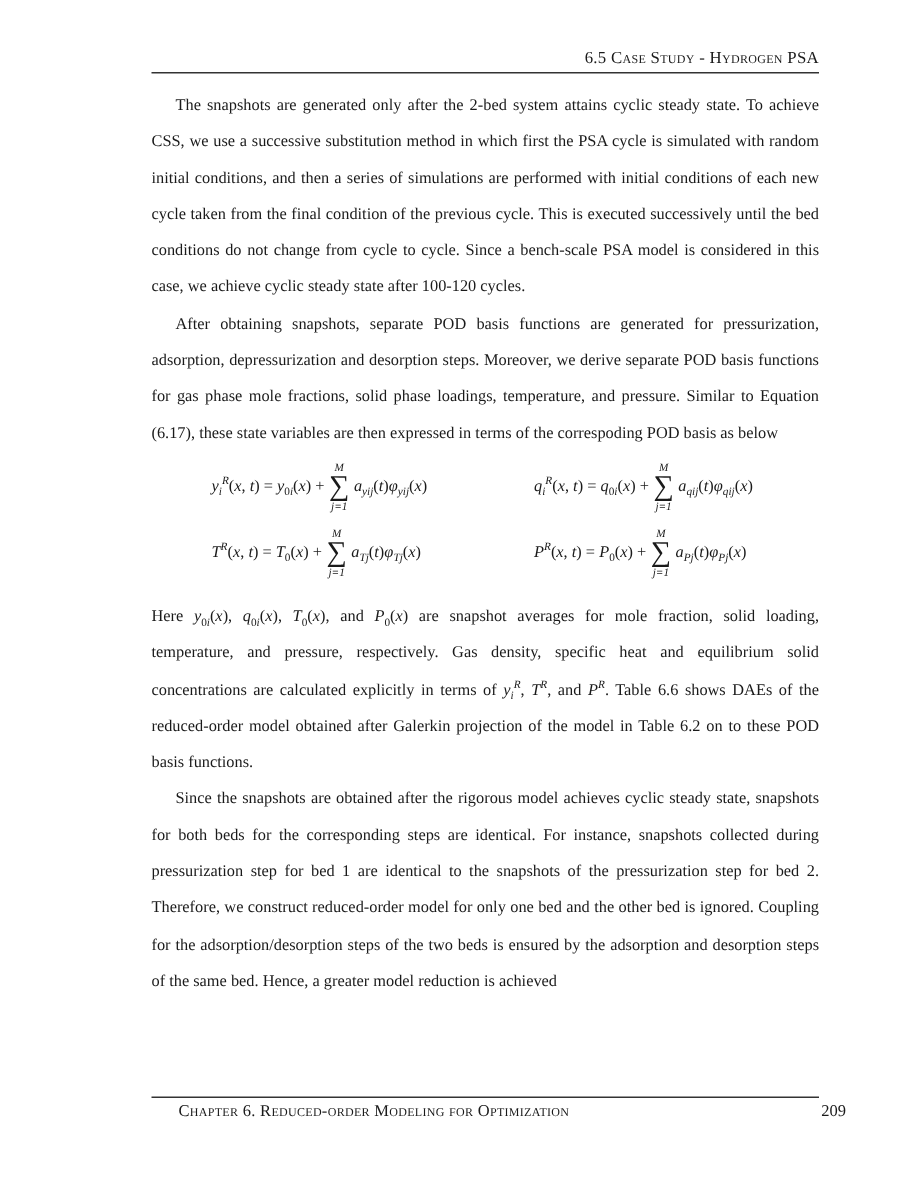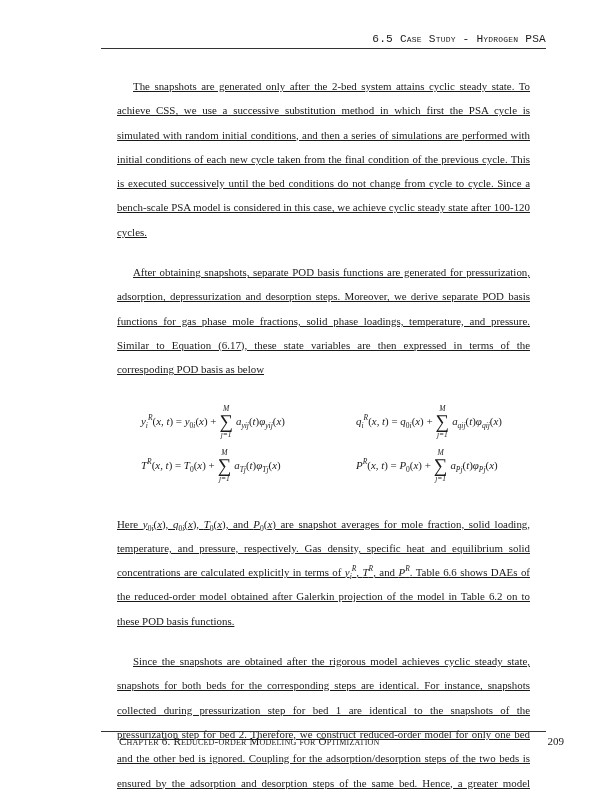--- a/index.html
+++ b/index.html
@@ -19,21 +19,21 @@
     position: absolute;
     left: 0; top: 0;
     width: 612px; height: 792px;
   }
   .running-header {
     position: absolute;
     left: 101px;
     width: 445px;
     top: 33px;
     text-align: right;
-    font-family: Liberation Mono, monospace;
+    font-family: Liberation Serif, serif;
     font-size: 11.2px;
     letter-spacing: 0.2px;
     font-variant: small-caps;
   }
   .header-rule {
     position: absolute;
     left: 101px;
     width: 445px;
     top: 48px;
     height: 0;
@@ -43,23 +43,22 @@
     position: absolute;
     left: 101px;
     width: 445px;
     top: 58px;
     font-family: "Liberation Serif", serif;
     font-size: 10.9px;
     line-height: 24.3px;
     text-align: justify;
   }
   .body-text p {
-    margin: 16px;
+    margin: 0;
     text-indent: 16px;
-    text-decoration: underline;
   }
   .body-text p.noindent {
     text-indent: 0;
   }
   .equations {
     position: relative;
     height: 98px;
     margin: 0;
   }
   .eq {

